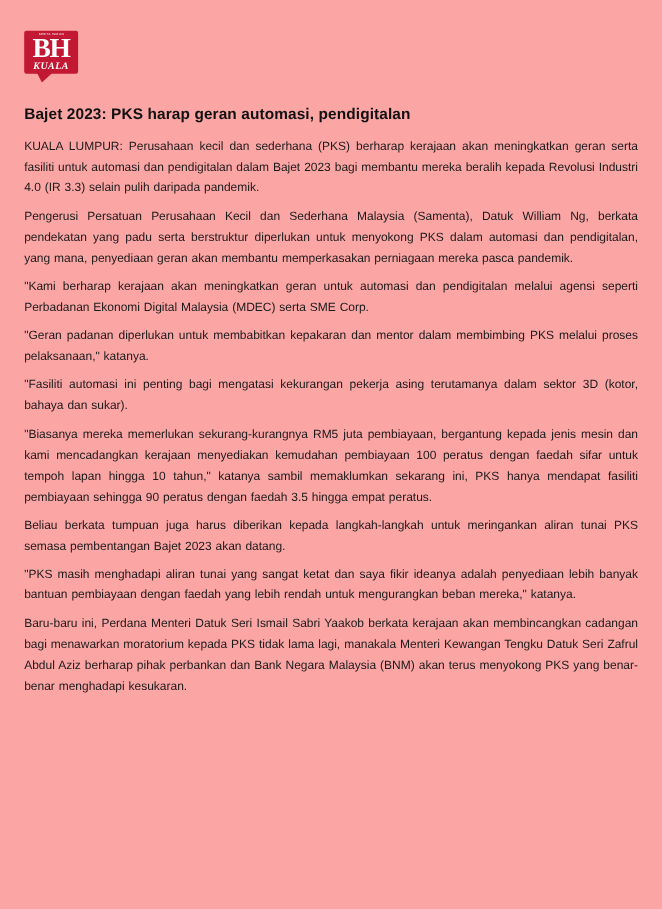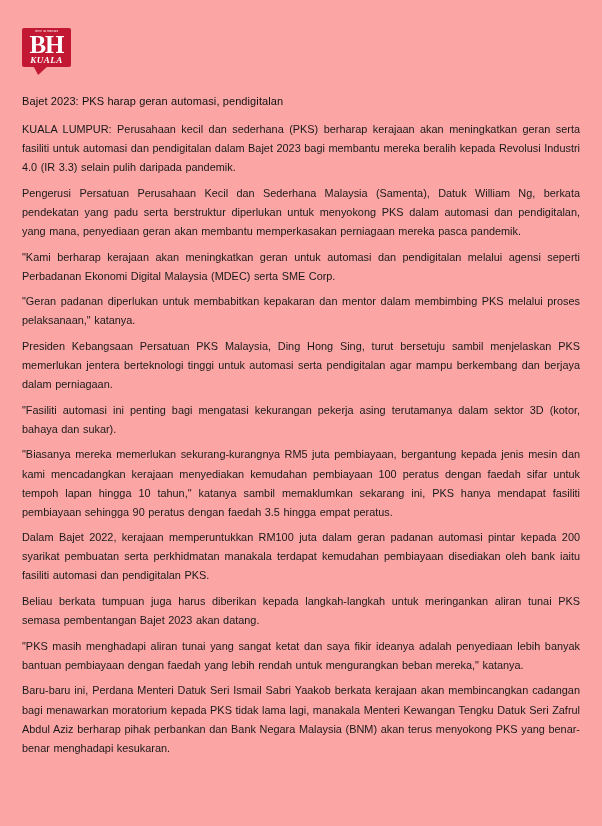--- a/index.html
+++ b/index.html
@@ -65,22 +65,22 @@
   .logo-tail {
     width: 16px;
     height: 9px;
     margin-left: 10px;
     margin-top: -1px;
     background: #c21833;
     clip-path: polygon(0 0, 100% 0, 38% 100%, 12% 10%);
   }
   
   .article-title {
-    font-size: 11px;
-    font-weight: normal;
+    font-size: 14px;
+    font-weight: bold;
     color: #111111;
     margin-bottom: 13px;
     letter-spacing: 0.1px;
   }
   .article-body p {
     font-size: 10.9px;
     line-height: 19.1px;
     text-align: justify;
     margin: 0 0 6.5px 0;
     color: #1a1a1a;
@@ -102,23 +102,21 @@
       <div class="logo-tail" style="background-color: rgb(194, 24, 51);"></div>
     </div>
 
     <h1 class="article-title">Bajet 2023: PKS harap geran automasi, pendigitalan</h1>
 
     <div class="article-body">
         <p>KUALA LUMPUR: Perusahaan kecil dan sederhana (PKS) berharap kerajaan akan meningkatkan geran serta fasiliti untuk automasi dan pendigitalan dalam Bajet 2023 bagi membantu mereka beralih kepada Revolusi Industri 4.0 (IR 3.3) selain pulih daripada pandemik.</p>
         <p>Pengerusi Persatuan Perusahaan Kecil dan Sederhana Malaysia (Samenta), Datuk William Ng, berkata pendekatan yang padu serta berstruktur diperlukan untuk menyokong PKS dalam automasi dan pendigitalan, yang mana, penyediaan geran akan membantu memperkasakan perniagaan mereka pasca pandemik.</p>
         <p>"Kami berharap kerajaan akan meningkatkan geran untuk automasi dan pendigitalan melalui agensi seperti Perbadanan Ekonomi Digital Malaysia (MDEC) serta SME Corp.</p>
         <p>"Geran padanan diperlukan untuk membabitkan kepakaran dan mentor dalam membimbing PKS melalui proses pelaksanaan," katanya.</p>
-        <p>Presiden Kebangsaan Persatuan PKS Malaysia, Ding Hong Sing, turut bersetuju sambil menjelaskan PKS memerlukan jentera berteknologi tinggi untuk automasi serta pendigitalan agar mampu berkembang dan berjaya dalam perniagaan.</p>
         <p>"Fasiliti automasi ini penting bagi mengatasi kekurangan pekerja asing terutamanya dalam sektor 3D (kotor, bahaya dan sukar).</p>
         <p>"Biasanya mereka memerlukan sekurang-kurangnya RM5 juta pembiayaan, bergantung kepada jenis mesin dan kami mencadangkan kerajaan menyediakan kemudahan pembiayaan 100 peratus dengan faedah sifar untuk tempoh lapan hingga 10 tahun," katanya sambil memaklumkan sekarang ini, PKS hanya mendapat fasiliti pembiayaan sehingga 90 peratus dengan faedah 3.5 hingga empat peratus.</p>
-        <p>Dalam Bajet 2022, kerajaan memperuntukkan RM100 juta dalam geran padanan automasi pintar kepada 200 syarikat pembuatan serta perkhidmatan manakala terdapat kemudahan pembiayaan disediakan oleh bank iaitu fasiliti automasi dan pendigitalan PKS.</p>
         <p>Beliau berkata tumpuan juga harus diberikan kepada langkah-langkah untuk meringankan aliran tunai PKS semasa pembentangan Bajet 2023 akan datang.</p>
         <p>"PKS masih menghadapi aliran tunai yang sangat ketat dan saya fikir ideanya adalah penyediaan lebih banyak bantuan pembiayaan dengan faedah yang lebih rendah untuk mengurangkan beban mereka," katanya.</p>
         <p>Baru-baru ini, Perdana Menteri Datuk Seri Ismail Sabri Yaakob berkata kerajaan akan membincangkan cadangan bagi menawarkan moratorium kepada PKS tidak lama lagi, manakala Menteri Kewangan Tengku Datuk Seri Zafrul Abdul Aziz berharap pihak perbankan dan Bank Negara Malaysia (BNM) akan terus menyokong PKS yang benar-benar menghadapi kesukaran.</p>
       </div>
 
   </div>
 </div>
 
 </body></html>

